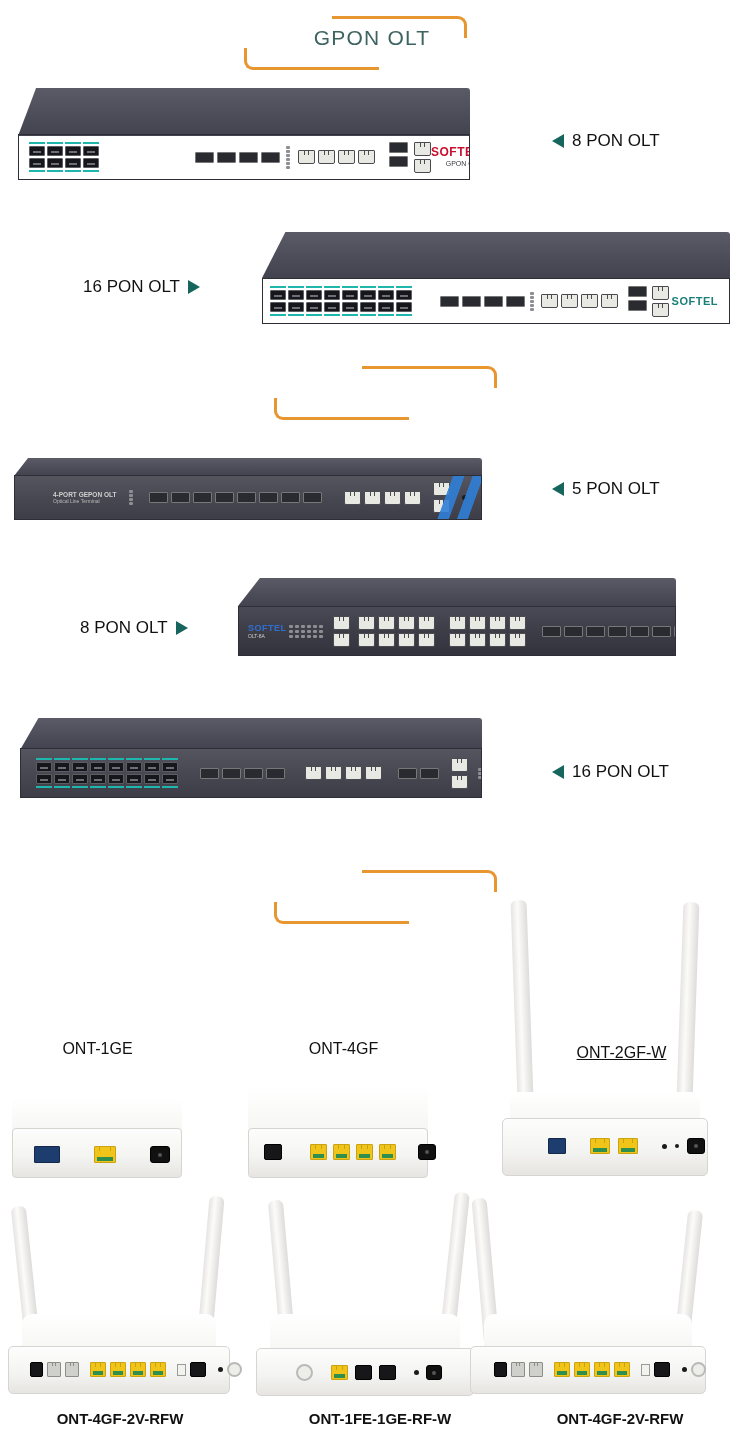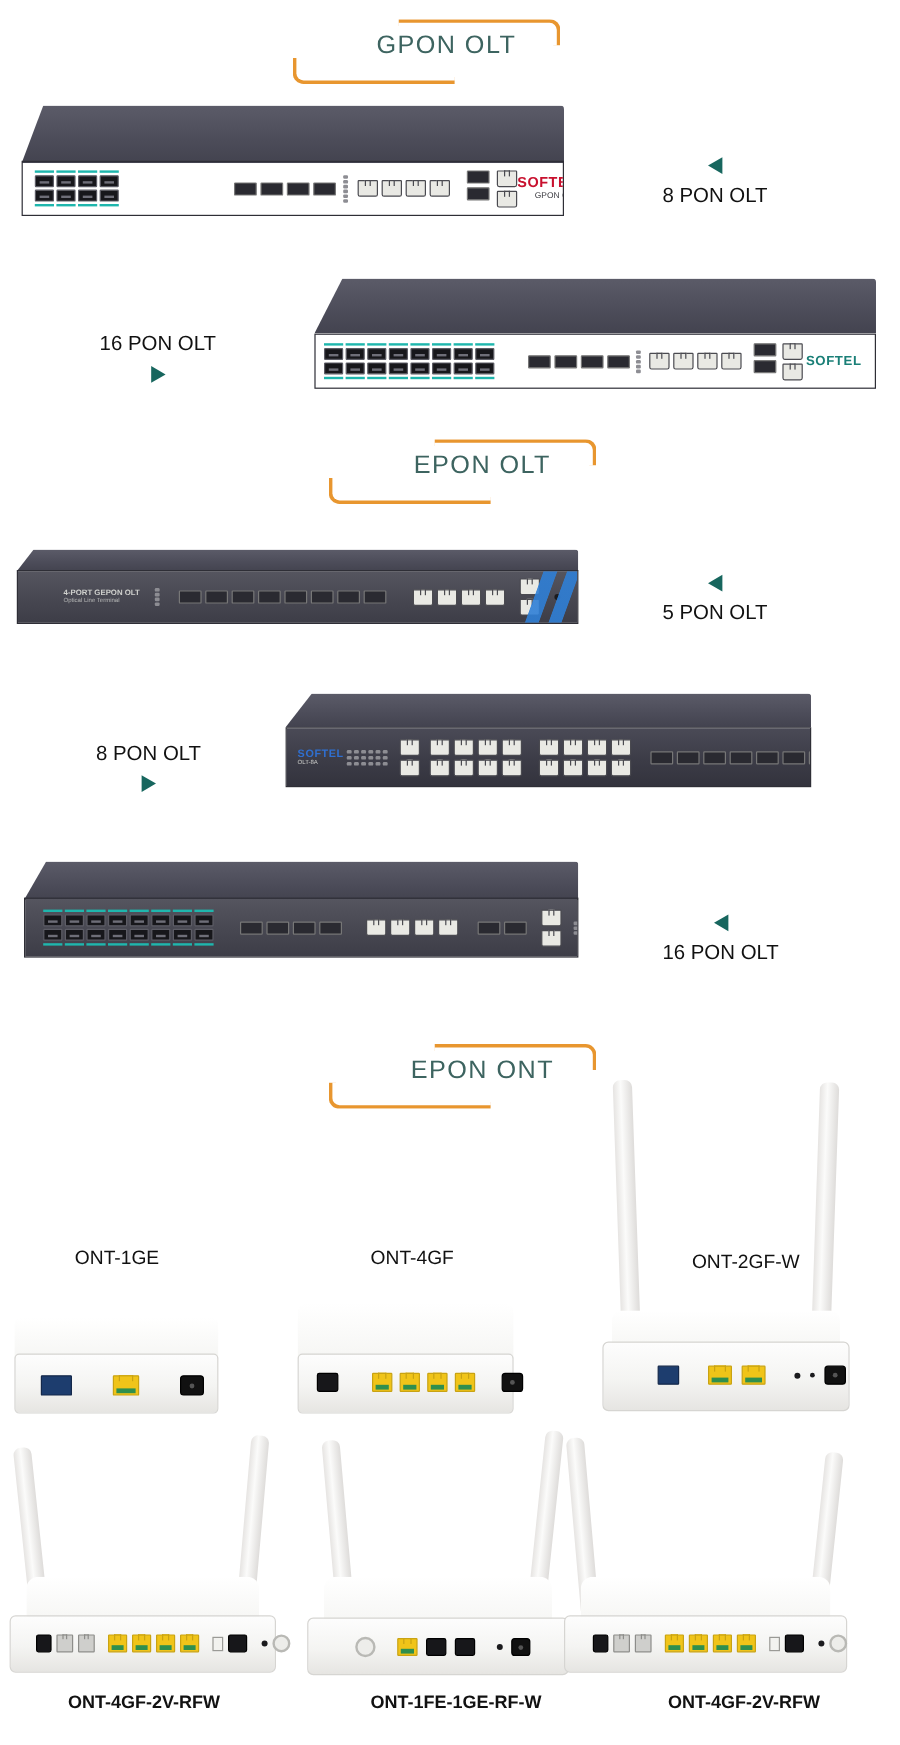--- a/index.html
+++ b/index.html
@@ -30,21 +30,20 @@
     border-bottom: 3px solid #e8962f; border-left: 3px solid #e8962f;
     border-bottom-left-radius: 9px;
   }
 
   
   .callout {
     position: absolute;
     font-size: 17px; color: #111;
     display: flex; align-items: center; gap: 8px;
     white-space: nowrap;
-    flex-direction: column;
   }
   .tri { width: 0; height: 0; }
   .tri.left  { border-top: 7px solid transparent; border-bottom: 7px solid transparent; border-right: 12px solid #17665e; }
   .tri.right { border-top: 7px solid transparent; border-bottom: 7px solid transparent; border-left: 12px solid #17665e; }
 
   
   .device { position: absolute; }
   .dev-top {
     position: absolute; left: 0; right: 0; top: 0;
     background: linear-gradient(180deg,#5b5b68 0%, #4c4c59 60%, #43434f 100%);
@@ -278,21 +277,20 @@
 </div>
 
 <div class="callout" style="left:83px; top:277px;">
   <span>16 PON OLT</span>
   <span class="tri right"></span>
 </div>
 
 <div class="sec-header" style="left:252px; top:362px;">
   <div class="br-top"></div>
   <div class="br-bot"></div>
-  <div class="title">EPON OLT</div>
 </div>
 
 <div class="device" style="left:14px; top:458px; width:468px; height:62px;">
   <div class="dev-top" style="height:18px; clip-path: polygon(3% 0, 100% 0, 100% 100%, 0 100%);"></div>
   <div class="dev-face face-mid" style="height:45px; padding:0 6px;">
     <div style="width:104px; padding-left:32px; line-height:1.2;">
       <div class="sub-txt-l" style="font-size:6.5px; font-weight:bold;">4-PORT GEPON OLT</div>
       <div class="sub-txt-l" style="font-size:5px; opacity:.8;">Optical Line Terminal</div>
     </div>
     <div class="led-col" style="margin-left:4px;">
@@ -481,26 +479,25 @@
 </div>
 
 <div class="callout" style="left:552px; top:762px;">
   <span class="tri left"></span>
   <span>16 PON OLT</span>
 </div>
 
 <div class="sec-header" style="left:252px; top:866px;">
   <div class="br-top"></div>
   <div class="br-bot"></div>
-  <div class="title">EPON ONT</div>
 </div>
 
 <div class="ont-label" style="left:20px; top:1040px; width:155px;">ONT-1GE</div>
 <div class="ont-label" style="left:266px; top:1040px; width:155px;">ONT-4GF</div>
-<div class="ont-label" style="left:544px; top:1044px; width:155px;">ONT-2GF-W</div>
+<div class="ont-label" style="left:544px; top:1044px; width:155px;text-decoration:underline;">ONT-2GF-W</div>
 
 <div class="ont" style="left:12px; top:1098px; width:170px; height:80px;">
   <div class="ont-lid" style="height:34px; border-radius:6px 6px 0 0;"></div>
   <div class="ont-body" style="left:0; right:0; top:30px; height:50px;"></div>
   <div class="ont-ports" style="left:22px; top:48px; gap:34px;">
     <div class="p-opt" style="width:26px;height:17px;"></div>
     <div class="p-lan" style="width:22px;height:17px;"></div>
     <div class="p-pwr" style="width:20px;height:17px;"></div>
   </div>
 </div>

